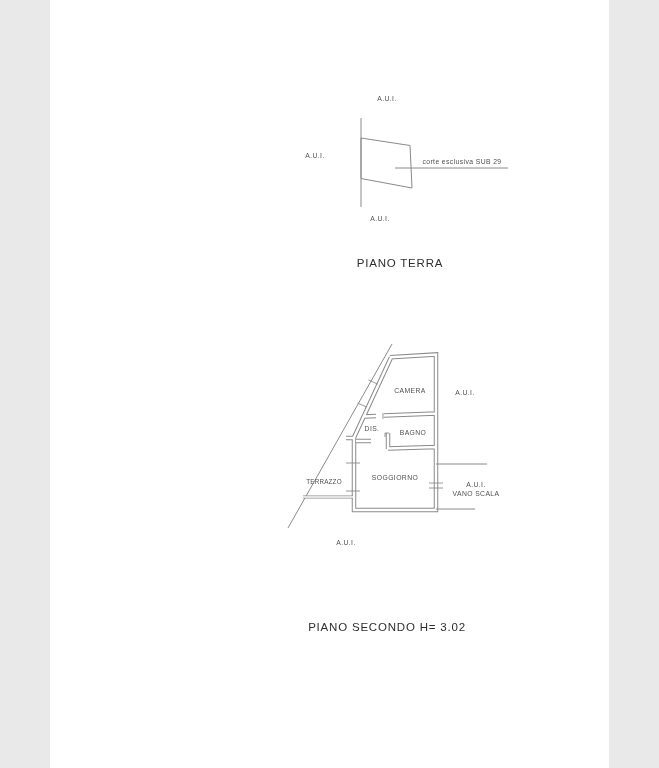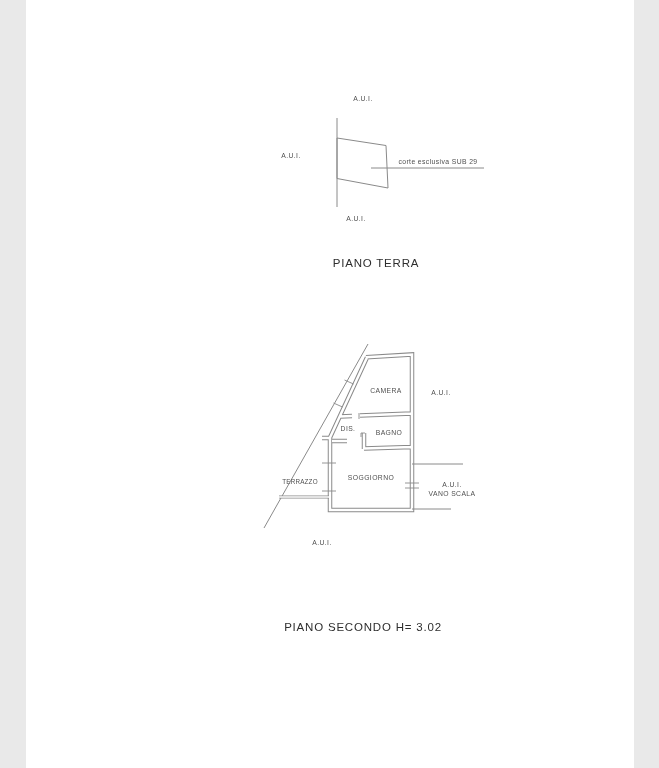--- a/index.html
+++ b/index.html
@@ -4,21 +4,21 @@
 <style>
   :root{
     --bg:#ffffff;
     --line:#8a8a8a;
     --label:#4f4f4f;
     --title:#2e2e2e;
   }
   html,body{margin:0;padding:0;background:#e9e9e9;}
   .sheet{
     position:relative;
-    width:608px;height:768px;
+    width:559px;height:768px;
     margin:0 auto;
     background:var(--bg);
     font-family:"Liberation Sans", sans-serif;
     overflow:hidden;
     text-align:center;
   }
   svg{display:block;}
   .thin{stroke:var(--line);stroke-width:1;fill:none;}
   .wall-outer{stroke:var(--line);stroke-width:4.5;fill:none;stroke-linecap:butt;}
   .wall-inner{stroke:var(--bg);stroke-width:2.5;fill:none;stroke-linecap:butt;}

